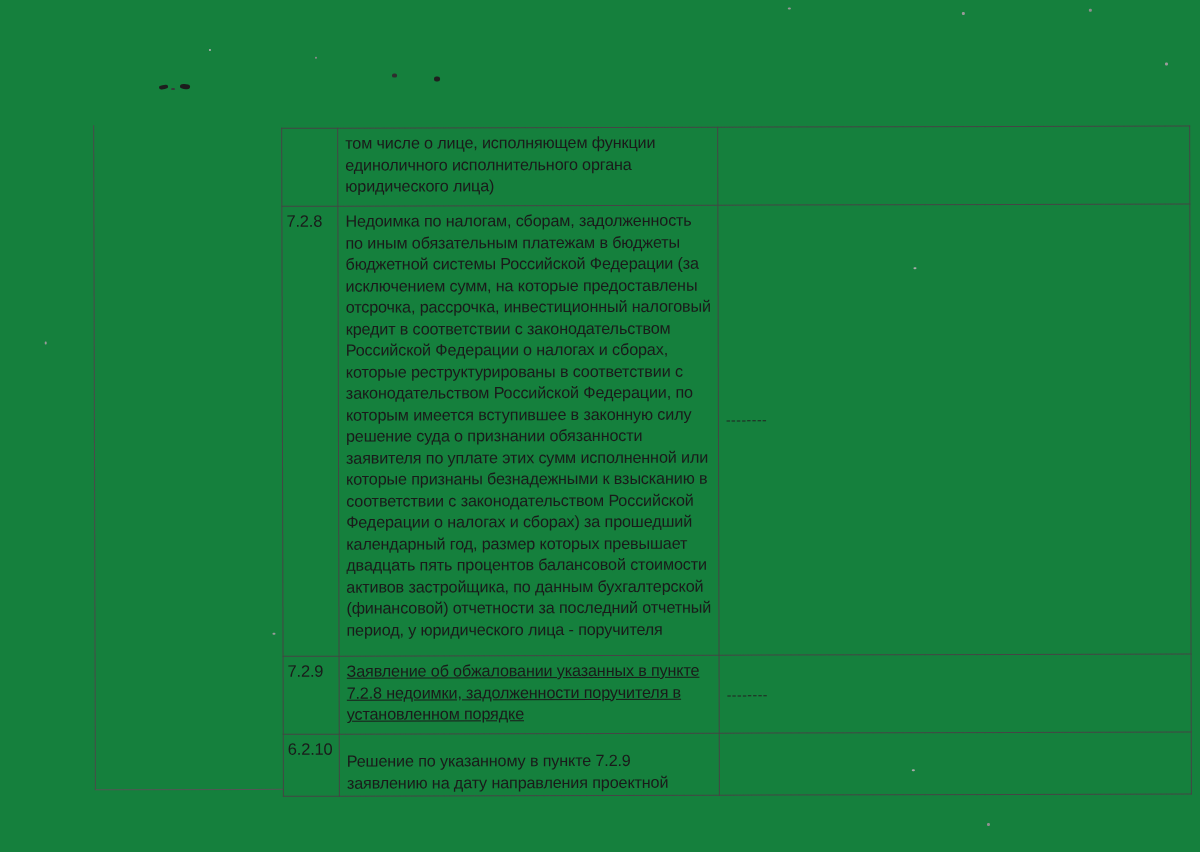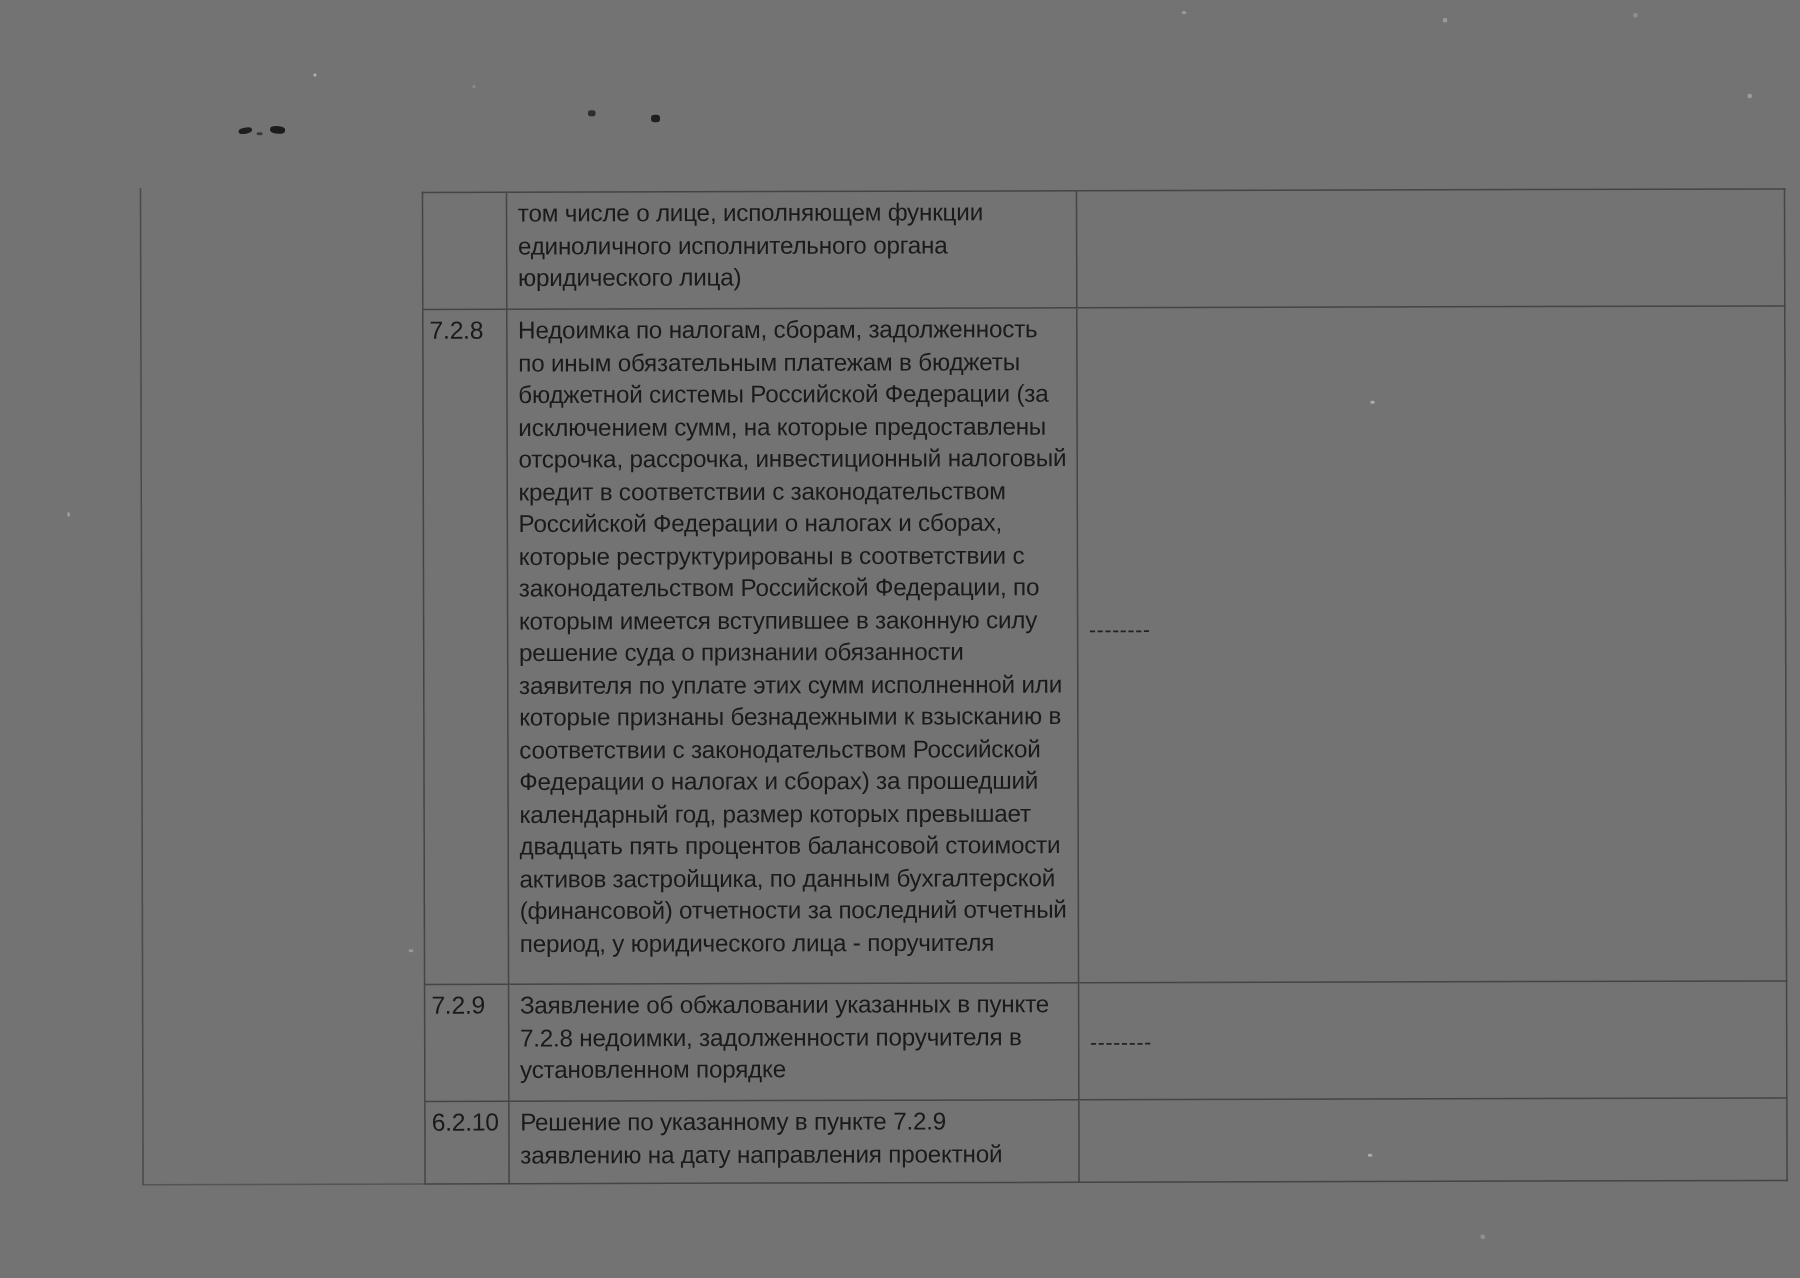--- a/index.html
+++ b/index.html
@@ -9,21 +9,21 @@
     height: 852px;
     background: #fcfcfb;
     font-family: "Liberation Sans", sans-serif;
     color: #1a1a1a;
     overflow: hidden;
   }
   .page {
     position: relative;
     width: 1200px;
     height: 852px;
-    background: #737373;
+    background: #15803d;
   }
   .scan-wrap {
     position: absolute;
     left: 0; top: 0;
     width: 1200px; height: 852px;
     transform: rotate(-0.15deg);
     transform-origin: 600px 450px;
   }
   
   .left-cell {
@@ -61,22 +61,22 @@
     padding: 4px 4px 2px 7px;
   }
   .desc-inner {
     font-size: 16.2px;
     line-height: 21.5px;
     letter-spacing: -0.15px;
     overflow: hidden;
   }
   .r0 .desc-inner { max-height: 69px; }
   .r1 .desc-inner { max-height: 442px; }
-  .r2 .desc-inner { max-height: 69px; }
-  .r3 .desc-inner { max-height: 47px; }
+  .r2 .desc-inner { max-height: 69px; text-decoration: underline; }
+  .r3 .desc-inner { max-height: 47px; margin-top: 12px; }
   td.val-cell {
     vertical-align: middle;
     font-size: 14px;
     letter-spacing: 0.5px;
     padding: 0 0 0 7px;
     color: #222;
   }
   .r1 td.val-cell { vertical-align: middle; padding-bottom: 22px; }
   
   .speck {

